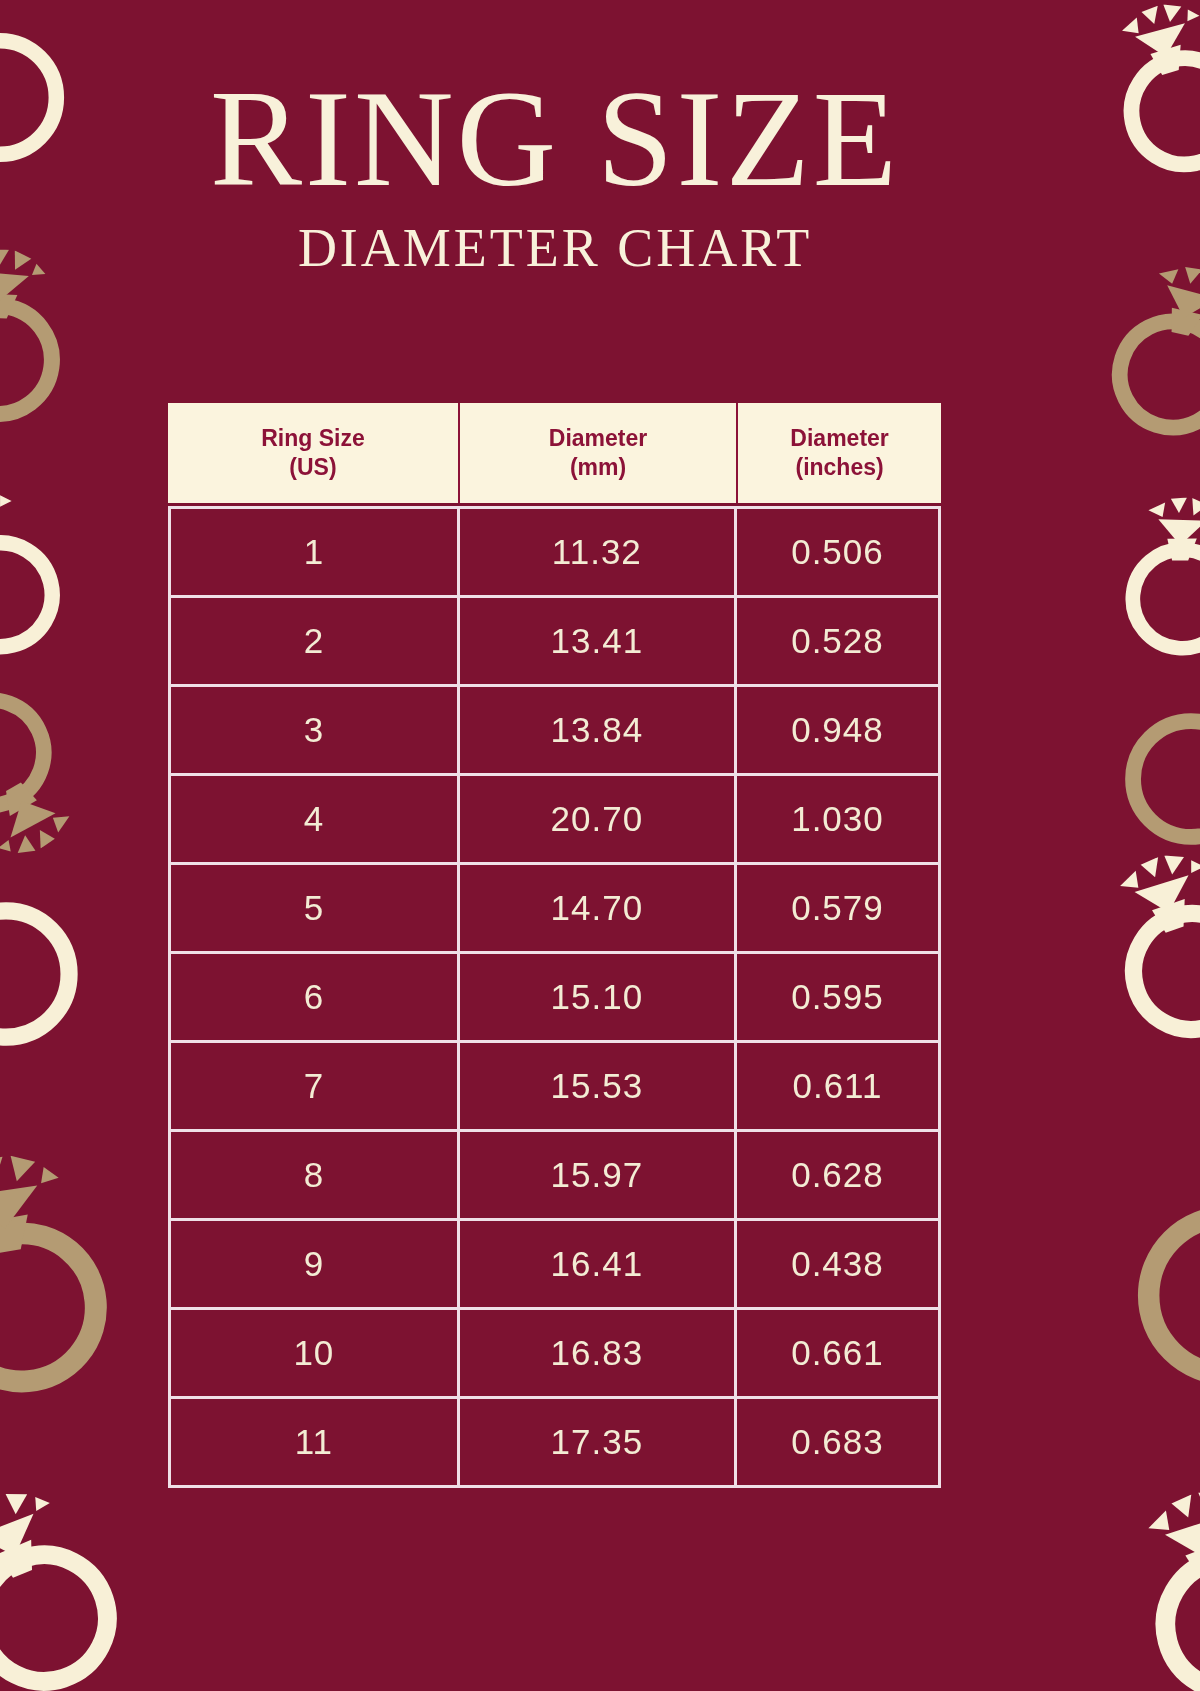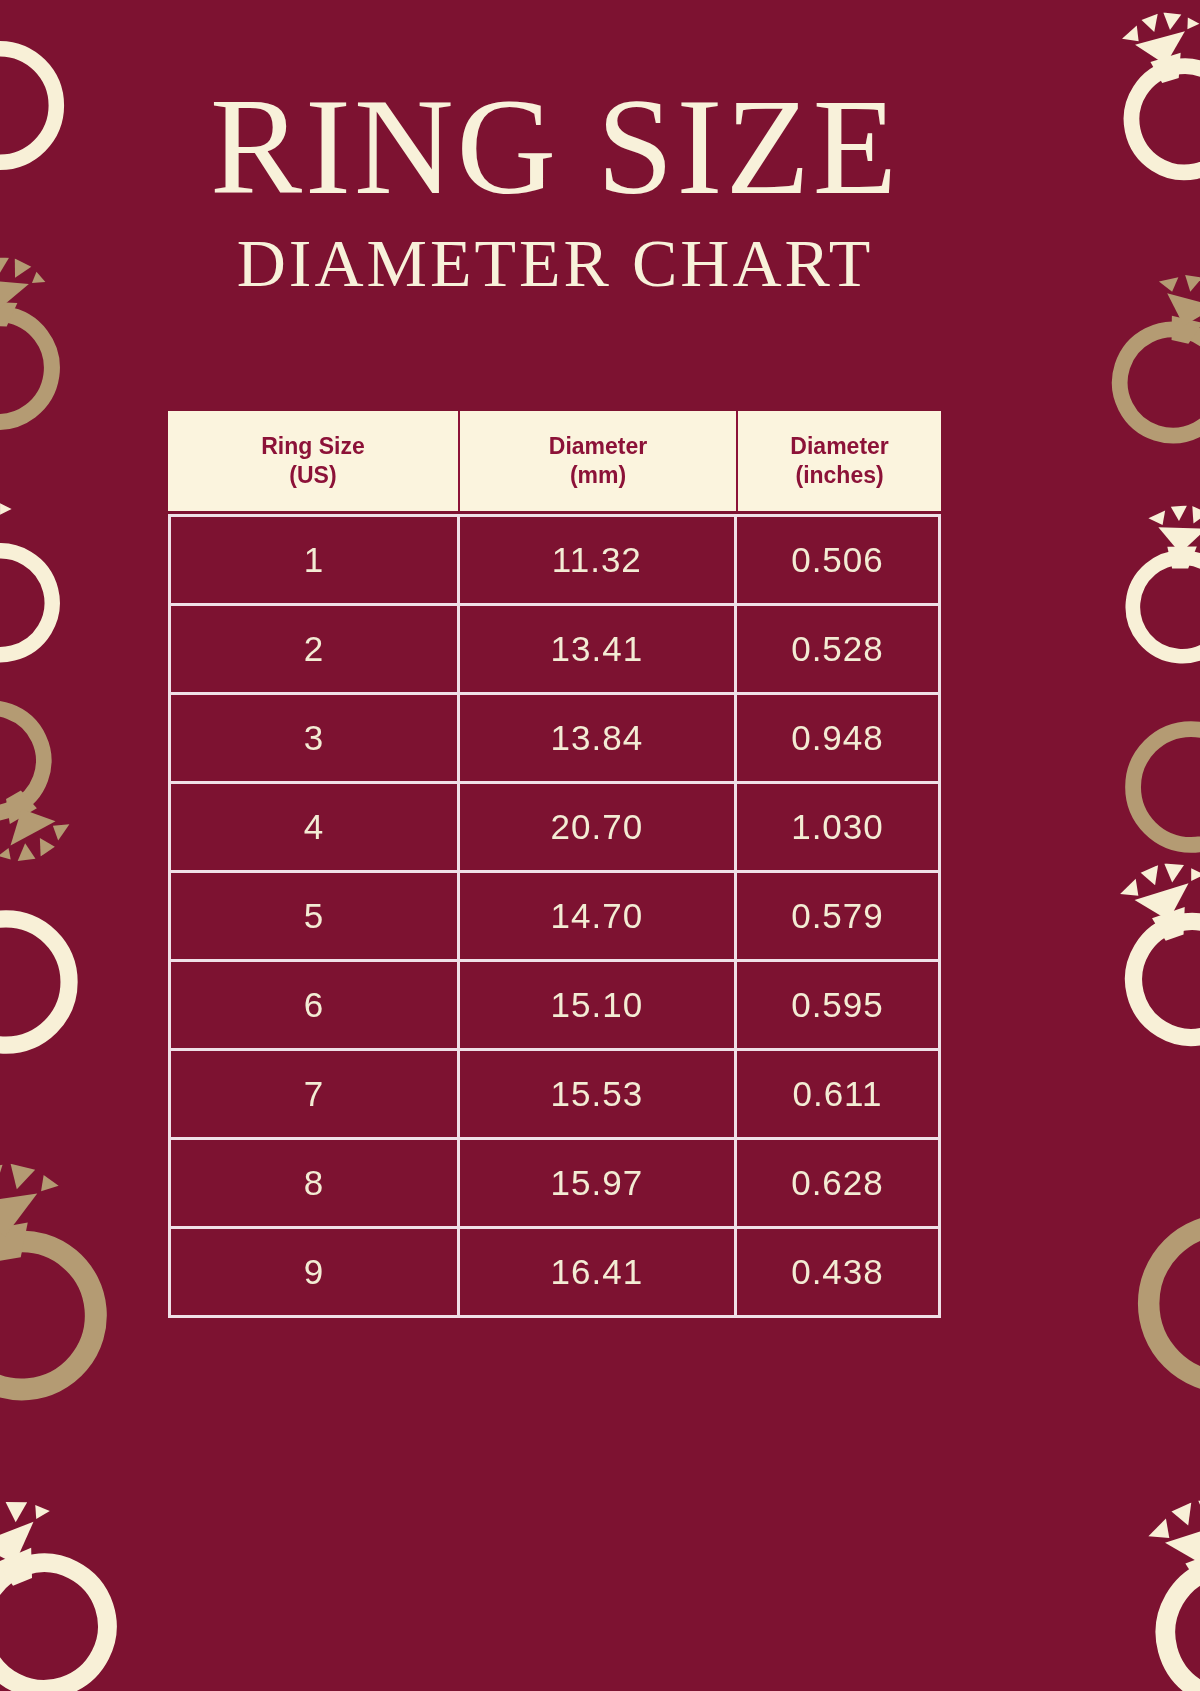--- a/index.html
+++ b/index.html
@@ -4,41 +4,41 @@
 <style>
   html, body { margin: 0; padding: 0; }
   body {
     width: 1200px; height: 1691px;
     background: #7D1231;
     font-family: "Liberation Sans", sans-serif;
     position: relative;
     overflow: hidden;
   }
   .page {
-    position: absolute; inset: 0; overflow: hidden; margin-top: 8px;
+    position: absolute; inset: 0; overflow: hidden;
   }
 
   
   .title-block {
     position: absolute;
     left: 140px; top: 62px; width: 830px;
     text-align: center;
     color: #F8F1DA;
     font-family: "Liberation Serif", serif;
     z-index: 2;
   }
   .title-line1 {
     font-size: 138px;
     font-weight: 400;
     letter-spacing: 3px;
     line-height: 1.12;
     white-space: nowrap;
   }
   .title-line2 {
-    font-size: 68px;
+    font-size: 54px;
     font-weight: 400;
     letter-spacing: 3px;
     line-height: 1.0;
     margin-top: 4px;
     white-space: nowrap;
   }
 
   
   .table-wrap {
     position: absolute;
@@ -227,17 +227,27 @@
         <tr>
           <td>8</td>
           <td>15.97</td>
           <td>0.628</td>
         </tr>
         <tr>
           <td>9</td>
           <td>16.41</td>
           <td>0.438</td>
         </tr>
+        <tr>
+          <td>10</td>
+          <td>16.83</td>
+          <td>0.661</td>
+        </tr>
+        <tr>
+          <td>11</td>
+          <td>17.35</td>
+          <td>0.683</td>
+        </tr>
       </tbody>
     </table>
   </div>
 
 </div>
 
 </body></html>

